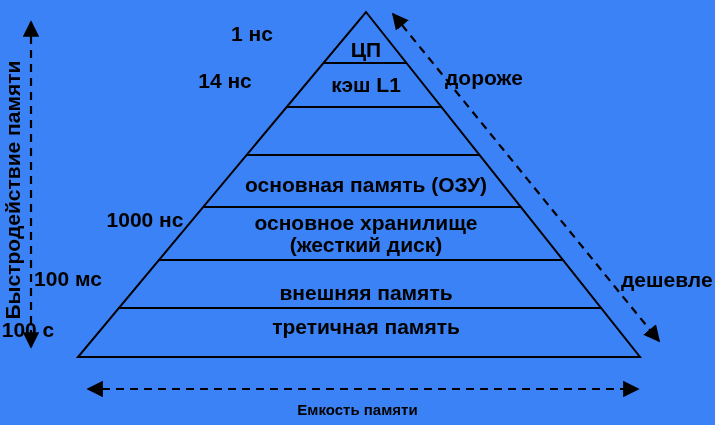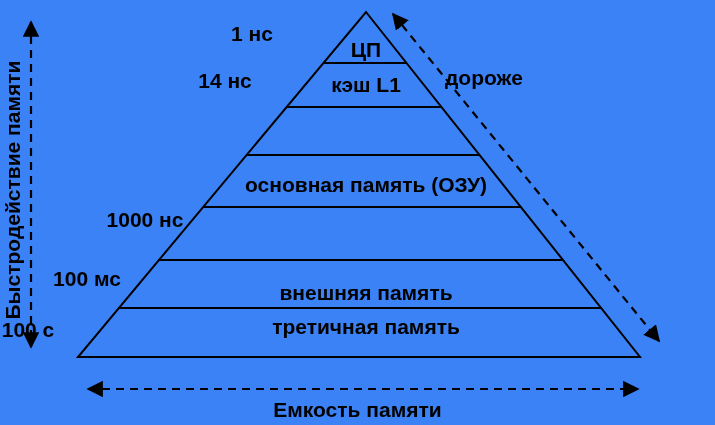--- a/index.html
+++ b/index.html
@@ -63,21 +63,21 @@
     white-space: nowrap;
     transform: rotate(-90deg);
     color: #000000;
   }
   .haxis-label {
     position: absolute;
     left: 0;
     right: 0;
     top: 398px;
     text-align: center;
-    font-size: 21px;
+    font-size: 15px;
     line-height: 24px;
     color: #000000;
   }
 </style>
 </head>
 <body>
 
 <div class="stage">
 
   <svg width="715" height="425" viewBox="0 0 715 425">
@@ -105,31 +105,36 @@
 
   <div class="band bottom-align" style="top:12px; height:51px;">
     <span>ЦП</span>
   </div>
   <div class="band" style="top:63px; height:44px;">
     <span>кэш L1</span>
   </div>
   <div class="band" style="top:155px; height:59px;">
     <span>основная память (ОЗУ)</span>
   </div>
+  <div class="band" style="top:207px; height:53px; flex-direction:column; justify-content:center;">
+    <span>основное хранилище</span>
+    <span>(жесткий диск)</span>
+  </div>
   <div class="band" style="top:260px; height:66px;">
     <span>внешняя память</span>
   </div>
   <div class="band" style="top:308px; height:38px;">
     <span>третичная память</span>
   </div>
 
   <div class="lbl time" style="right:398px; top:22px;">1 нс</div>
   <div class="lbl time" style="right:425px; top:69px;">14 нс</div>
   <div class="lbl time" style="right:505px; top:166px;margin-top:42px;">1000 нс</div>
-  <div class="lbl time" style="right:563px; top:267px;">100 мс</div>
+  <div class="lbl time" style="right:582px; top:267px;">100 мс</div>
   <div class="lbl time" style="right:622px; top:318px;">100 с</div>
 
   <div class="lbl" style="left:445px; top:38px;margin-top:28px;">дороже</div>
+  <div class="lbl" style="left:621px; top:268px;">дешевле</div>
 
   <div class="vaxis-label">Быстродействие памяти</div>
   <div class="haxis-label">Емкость памяти</div>
 
 </div>
 
 </body></html>

